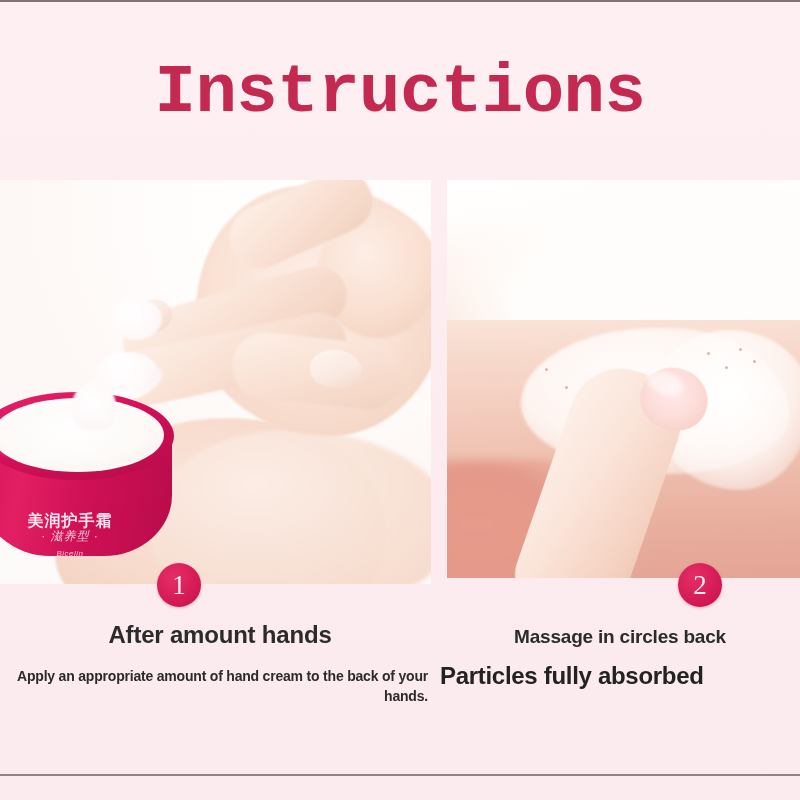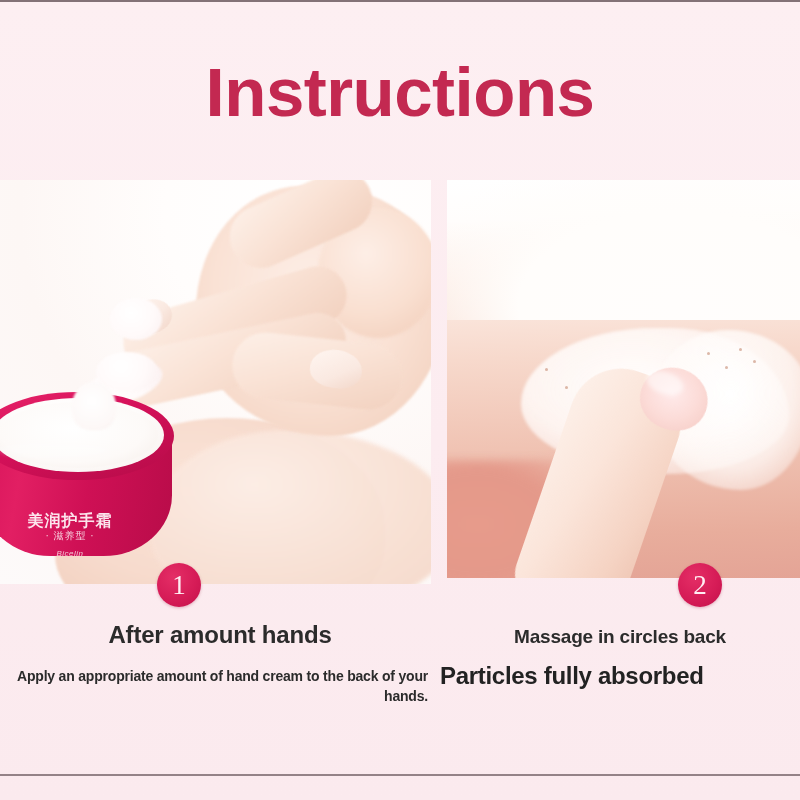--- a/index.html
+++ b/index.html
@@ -36,21 +36,21 @@
 
   
   .title-wrap {
     position: absolute;
     top: 56px;
     left: 0;
     width: 800px;
     text-align: center;
   }
   .title {
-    font-family: Liberation Sans, sans-serif;
+    font-family: Liberation Mono, monospace;
     font-size: 69px;
     line-height: 74px;
     font-weight: 700;
     letter-spacing: -0.5px;
     color: #c32951;
   }
 
   
   .panels {
     position: absolute;
@@ -206,24 +206,25 @@
   }
   .lp-label-cn {
     font-size: 16px;
     letter-spacing: 1px;
     line-height: 18px;
     font-weight: 700;
     opacity: .93;
     margin-top: 28px;
   }
   .lp-label-sub {
-    font-size: 10px;
+    font-size: 12px;
     letter-spacing: 1px;
     line-height: 12px;
     opacity: .82;
+    font-style: italic;
   }
   .lp-label-brand {
     font-size: 8px;
     letter-spacing: .5px;
     margin-top: 7px;
     opacity: .78;
     font-style: italic;
   }
 
   

